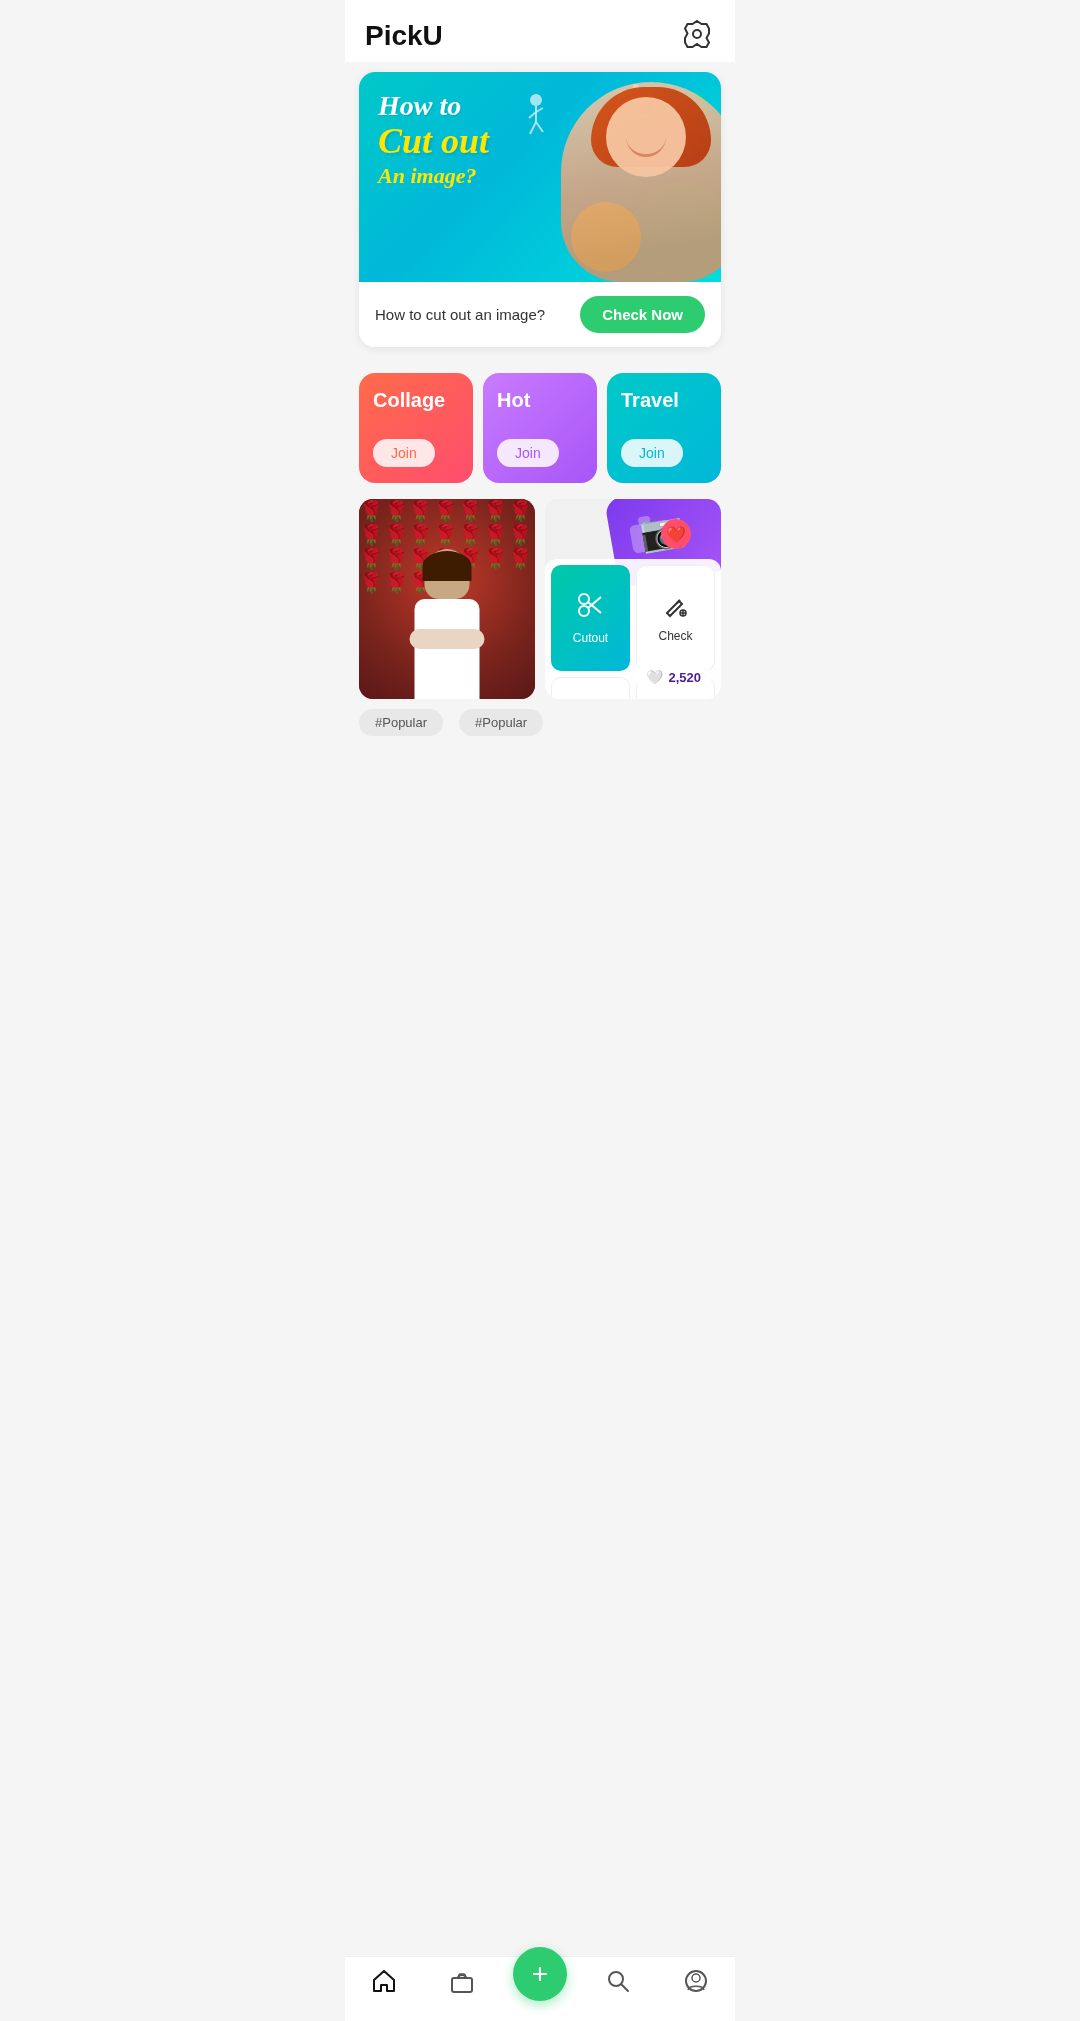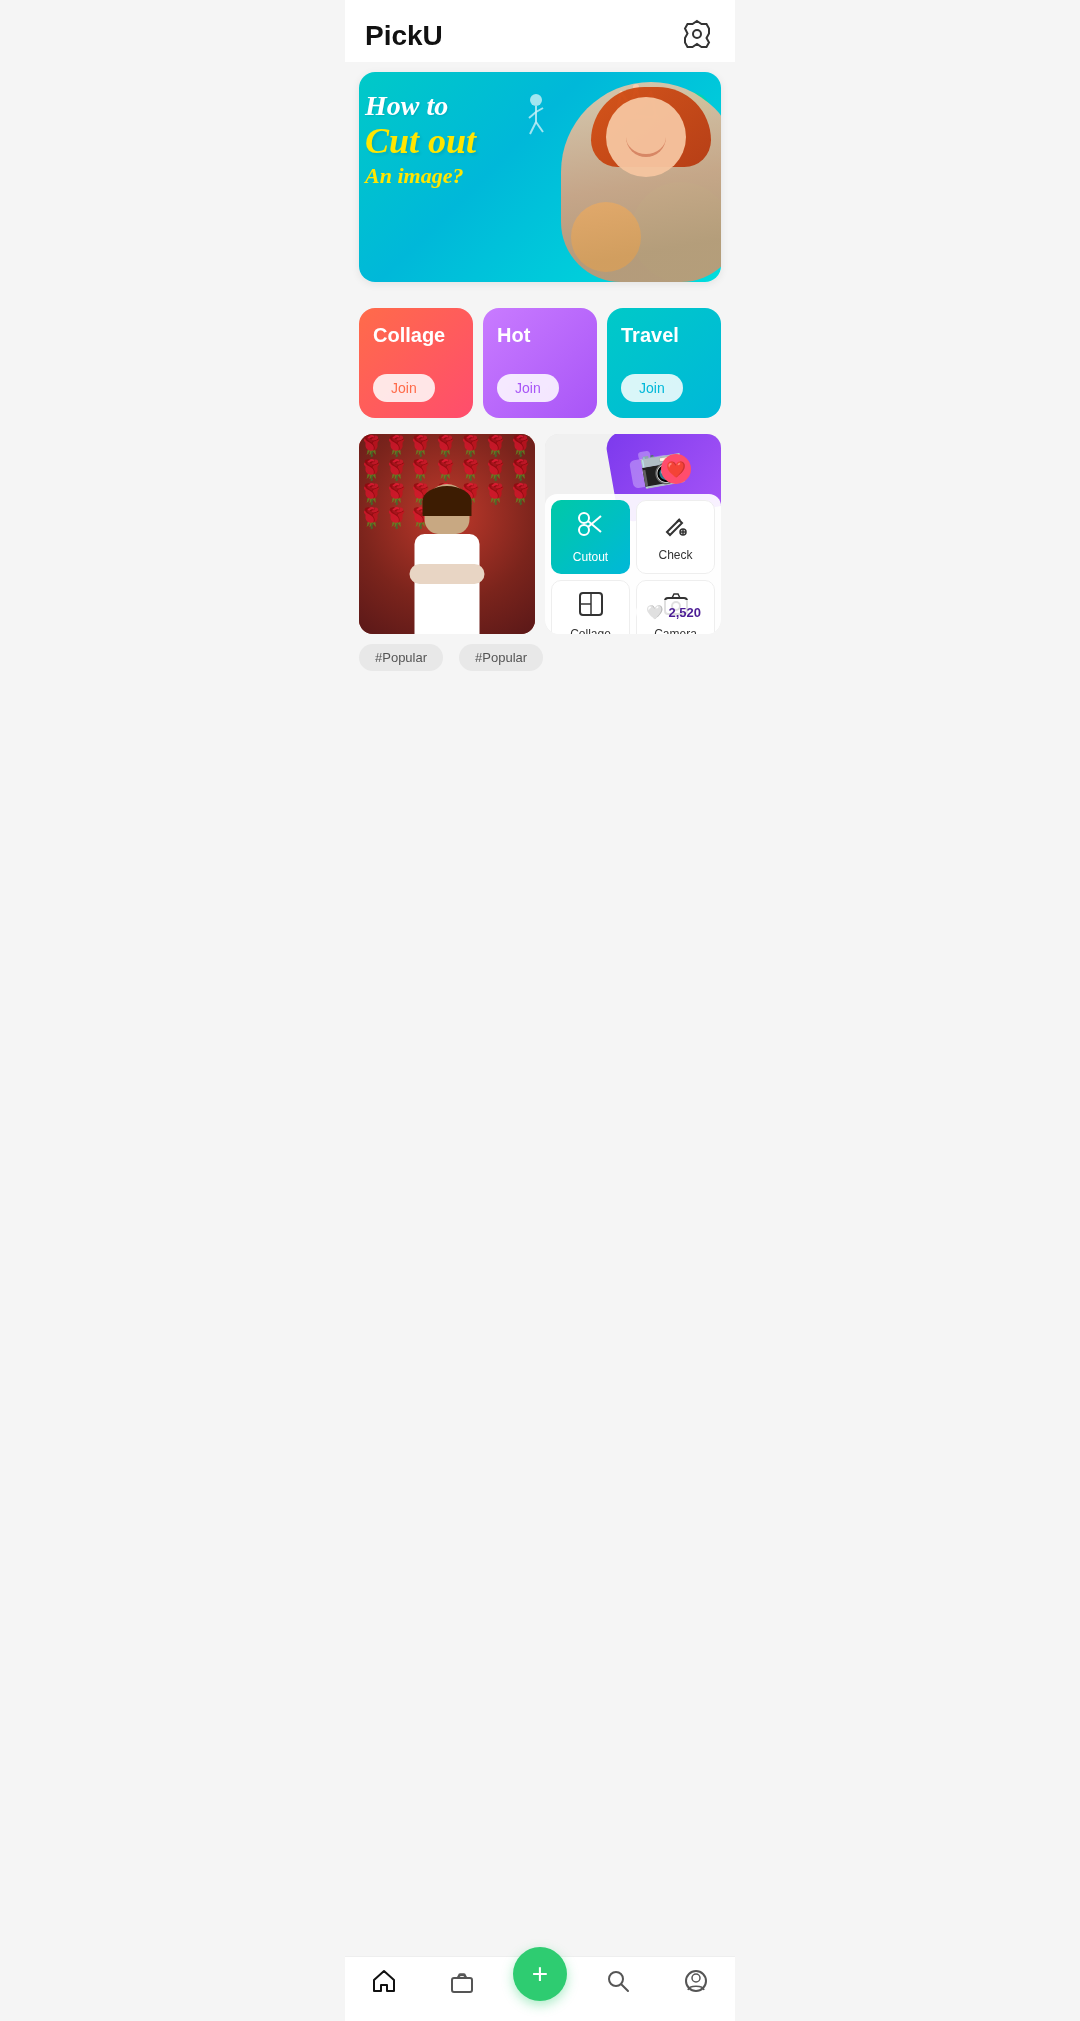--- a/index.html
+++ b/index.html
@@ -47,21 +47,21 @@
       width: 100%;
       height: 210px;
       background: linear-gradient(135deg, #00c9c8 0%, #00b8d9 40%, #0dd 100%);
       position: relative;
       overflow: hidden;
       display: flex;
       align-items: center;
     }
     .banner-text-block {
       position: absolute;
-      left: 6px;
+      left: 19px;
       top: 18px;
     }
     .banner-line1 {
       font-size: 28px;
       font-style: italic;
       font-weight: 700;
       color: #fff;
       font-family: Georgia, serif;
       text-shadow: 1px 1px 2px rgba(0,0,0,0.1);
     }
@@ -300,21 +300,21 @@
       background: rgba(255,255,255,0.92);
       border-radius: 12px 12px 0 0;
       z-index: 5;
     }
     .feat-btn {
       display: flex;
       flex-direction: column;
       align-items: center;
       justify-content: center;
       border-radius: 10px;
-      padding: 10px 6px;
+      padding: 26px 6px;
       gap: 6px;
       cursor: pointer;
     }
     .feat-btn-cutout {
       background: linear-gradient(135deg, #00c9a7, #00b8d9);
     }
     .feat-btn-edit {
       background: #fff;
       border: 1px solid #eee;
     }
@@ -487,20 +487,24 @@
       <div style="position:absolute;right:170px;top:20px;opacity:0.8;">
         <svg width="30" height="50" viewBox="0 0 30 50" fill="none">
           <circle cx="15" cy="8" r="6" fill="rgba(255,255,255,0.8)"></circle>
           <line x1="15" y1="14" x2="15" y2="30" stroke="rgba(255,255,255,0.8)" stroke-width="2"></line>
           <line x1="15" y1="20" x2="8" y2="26" stroke="rgba(255,255,255,0.8)" stroke-width="2"></line>
           <line x1="15" y1="20" x2="22" y2="16" stroke="rgba(255,255,255,0.8)" stroke-width="2"></line>
           <line x1="15" y1="30" x2="9" y2="42" stroke="rgba(255,255,255,0.8)" stroke-width="2"></line>
           <line x1="15" y1="30" x2="22" y2="40" stroke="rgba(255,255,255,0.8)" stroke-width="2"></line>
         </svg>
       </div>
+    </div>
+    <div class="banner-footer">
+      <span class="banner-footer-text">How to cut out an image?</span>
+      <button class="check-now-btn">Check Now</button>
     </div>
   </div>
 
   <div class="category-row">
 
     <div class="cat-card cat-card-collage">
       <span class="cat-title">Collage</span>
       <button class="join-btn join-btn-collage">Join</button>
     </div>
 

